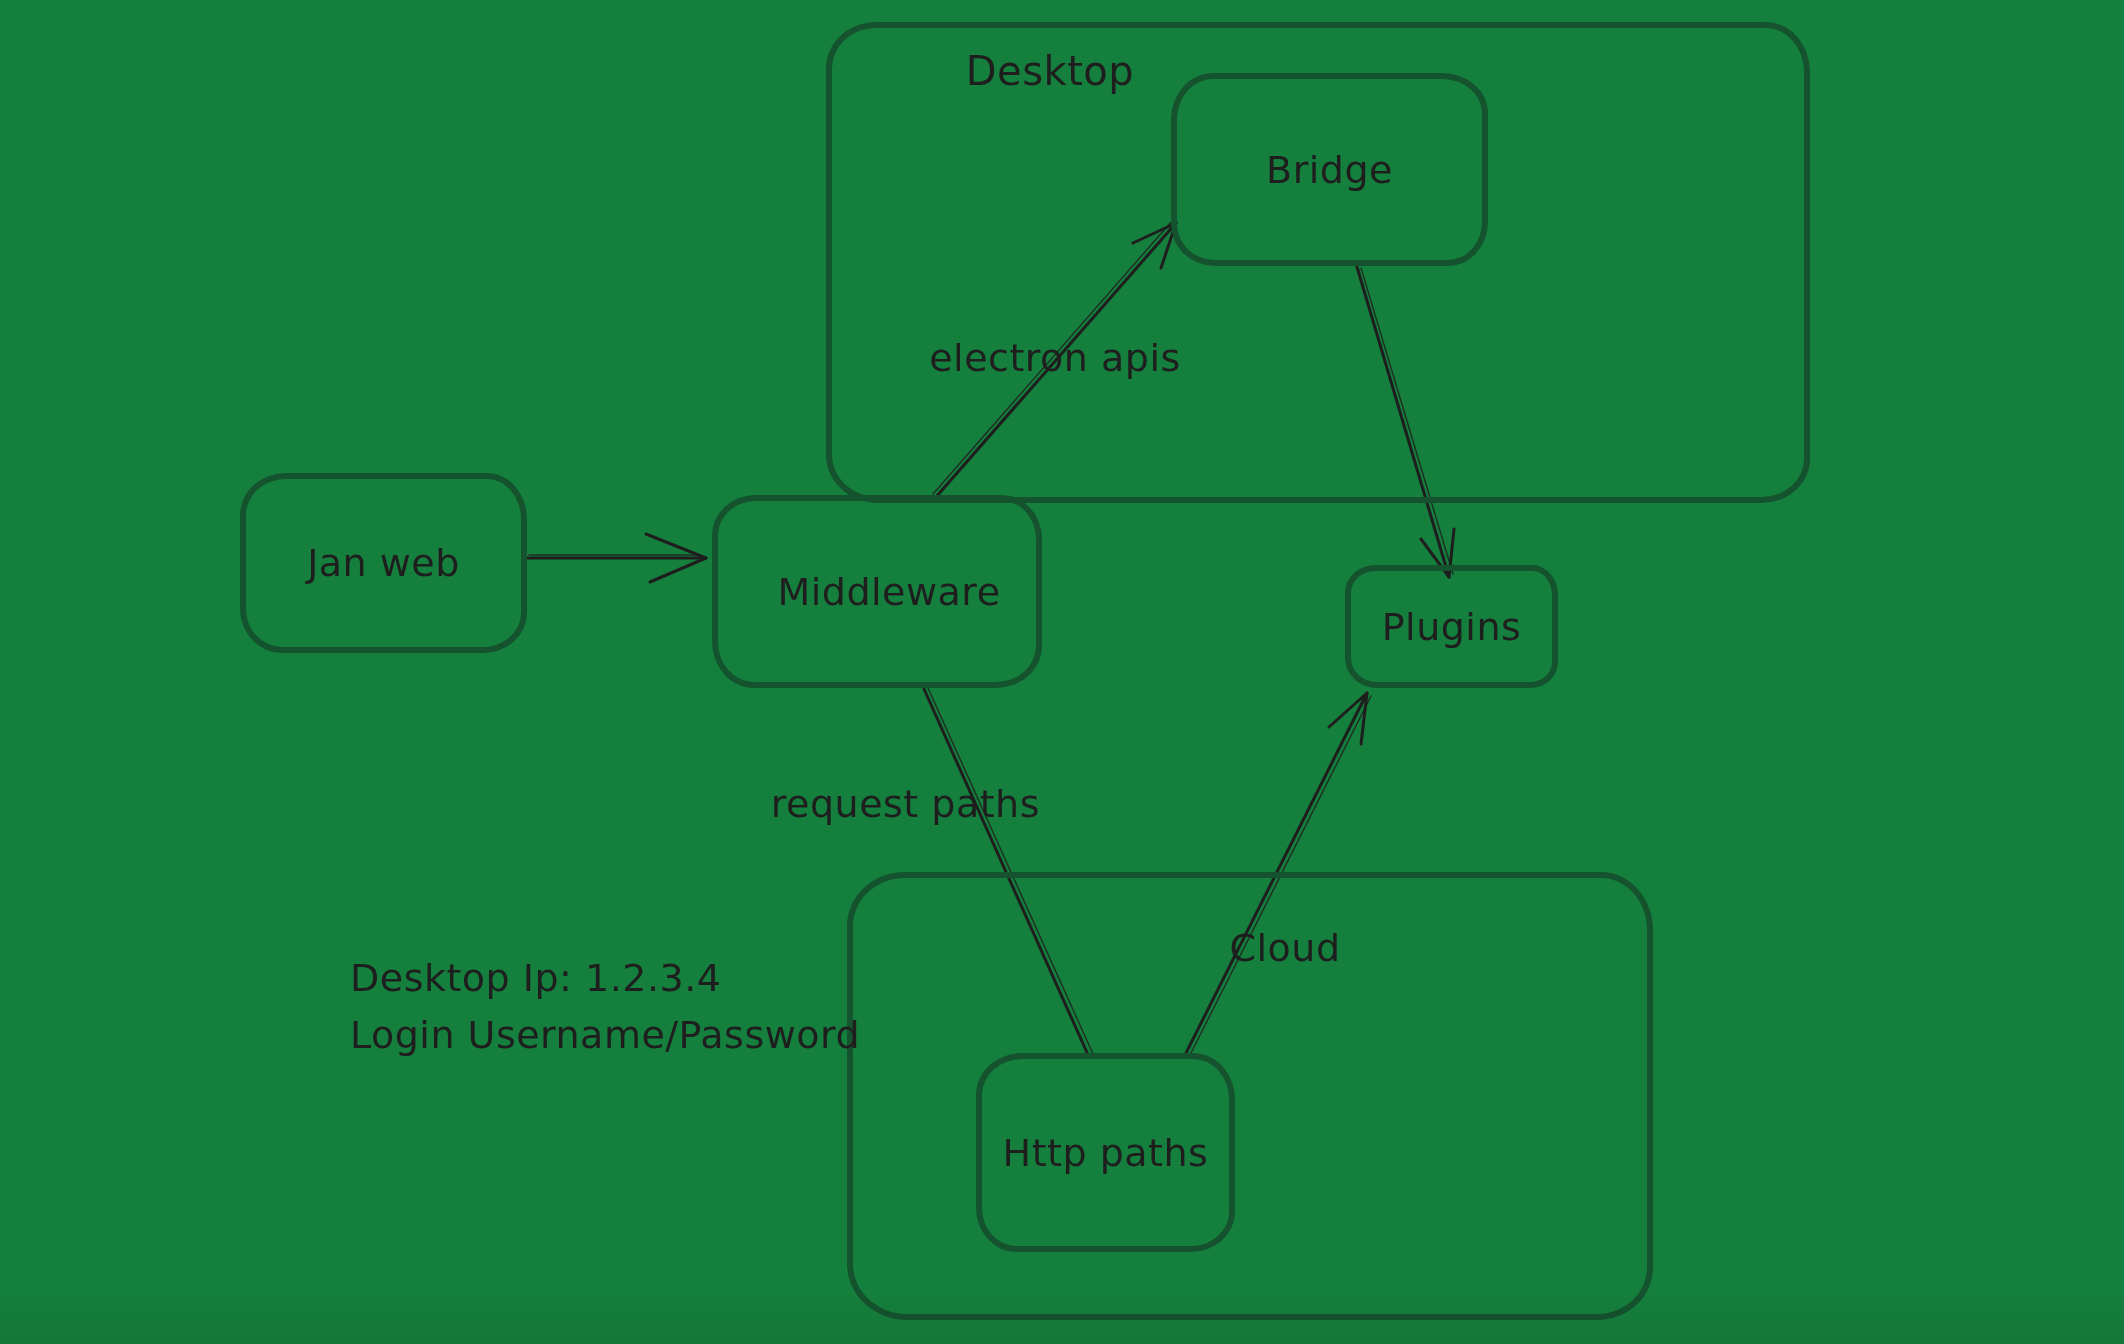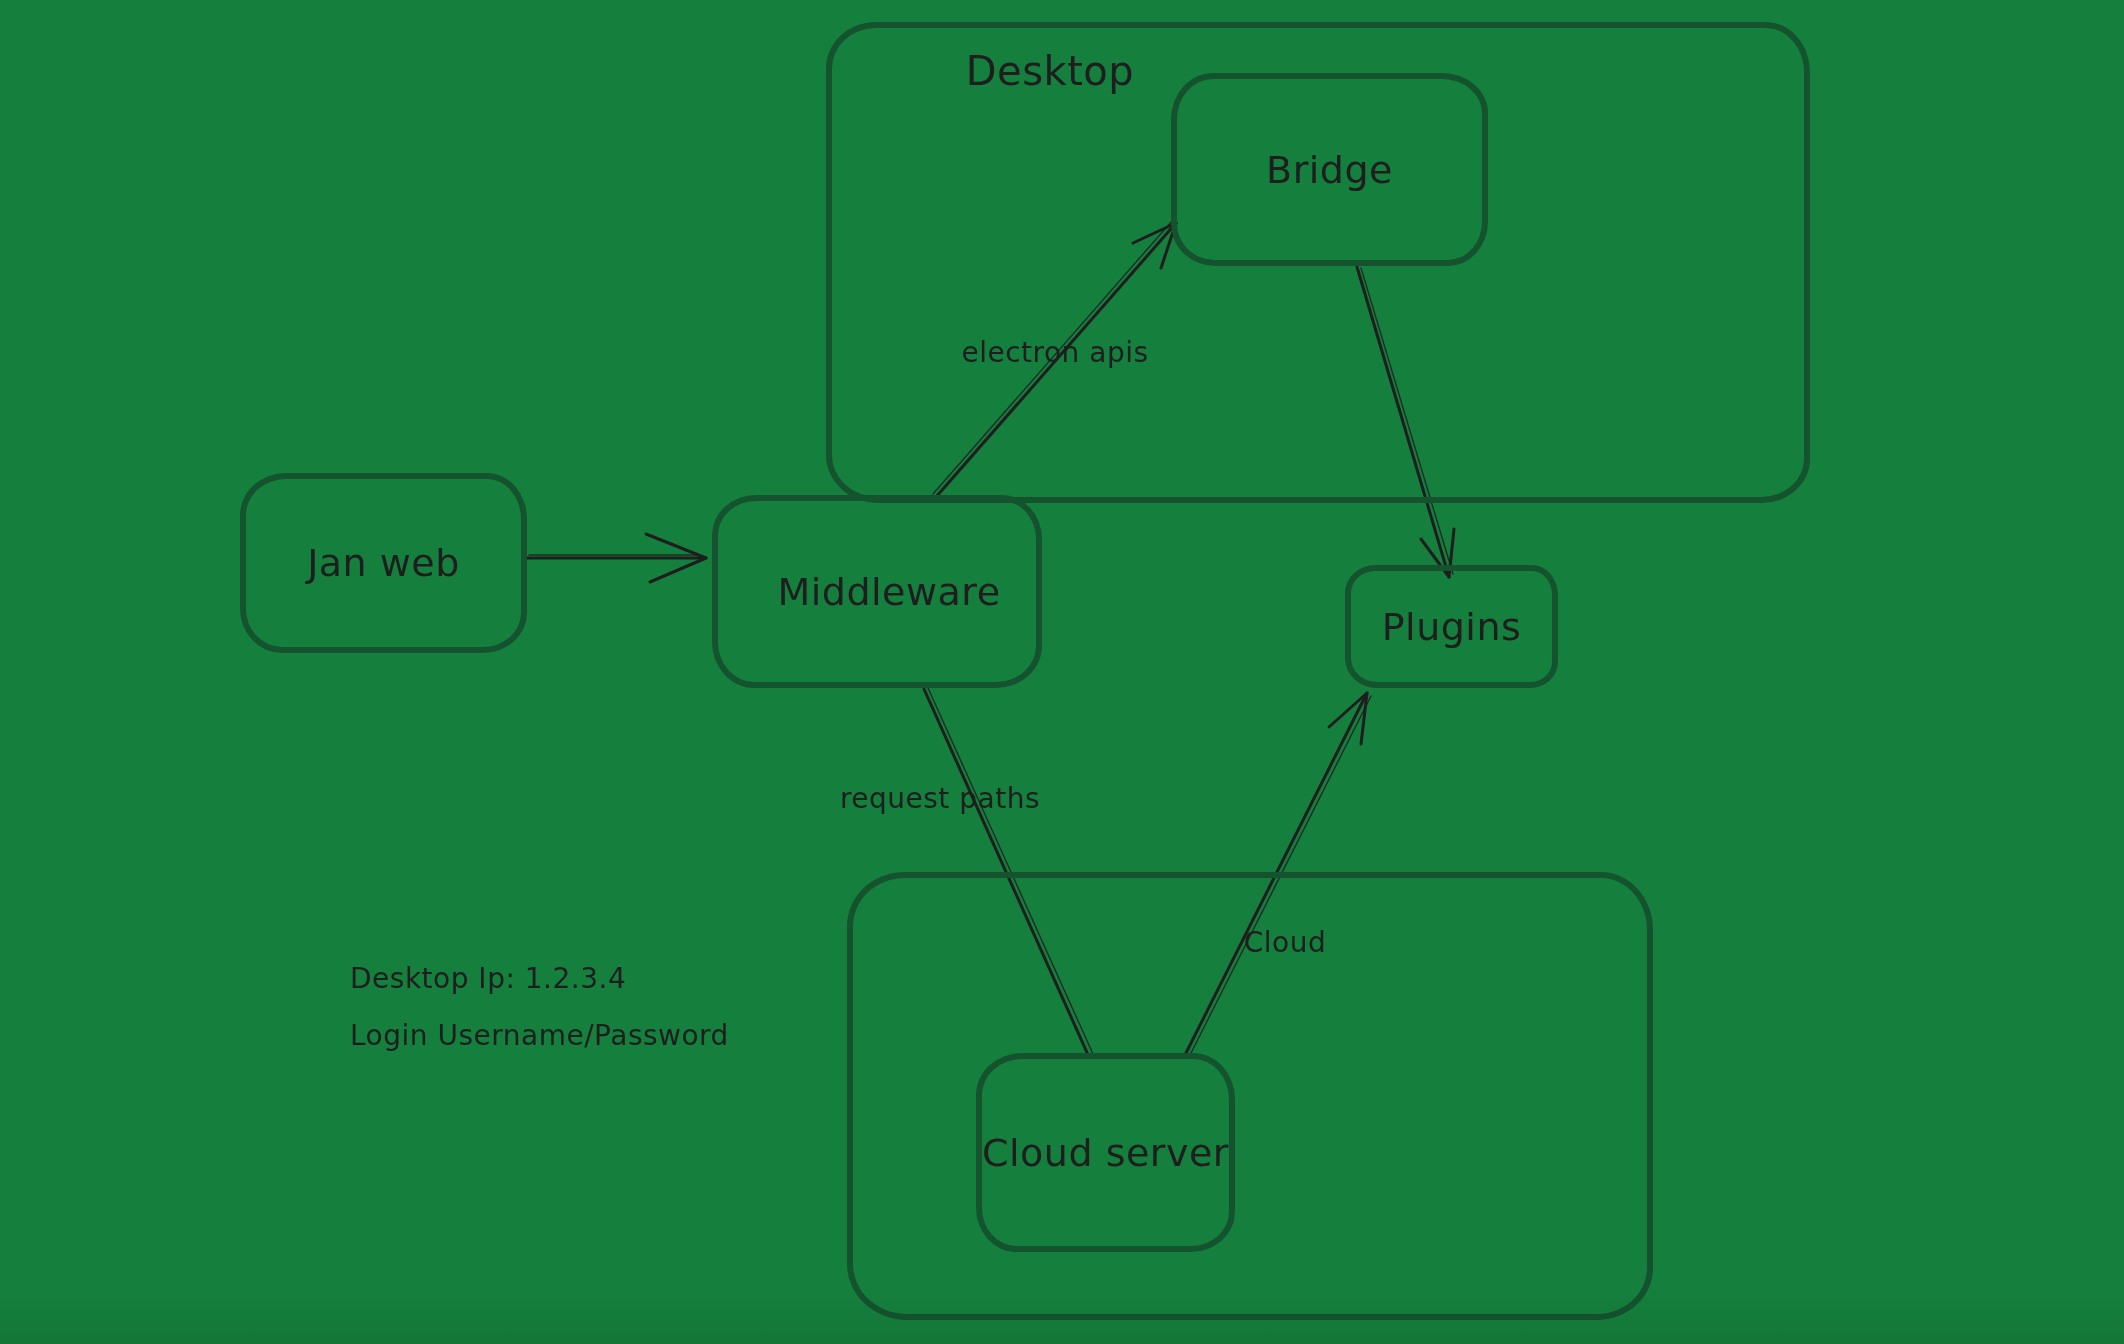--- a/index.html
+++ b/index.html
@@ -39,21 +39,21 @@
     border-radius:44px 40px 46px 42px / 40px 44px 42px 46px;padding-left:24px;}
   .node-bridge{left:1171px;top:73px;width:317px;height:193px;
     border-radius:42px 46px 40px 44px / 46px 40px 44px 42px;}
   .node-plugins{left:1345px;top:565px;width:213px;height:123px;
     border-radius:30px 26px 28px 32px / 28px 30px 26px 30px;}
   .node-http-server{left:976px;top:1053px;width:259px;height:199px;
     border-radius:46px 42px 44px 40px / 42px 46px 40px 44px;}
   
   .floating{
     position:absolute;
-    font-size:28px;
+    font-size:38px;
     letter-spacing:0.5px;
     white-space:nowrap;
   }
   .lbl-desktop{left:930px;top:48px;width:240px;text-align:center;font-size:40px;}
   .lbl-cloud{left:1205px;top:926px;width:160px;text-align:center;}
   .lbl-electron-apis{left:920px;top:336px;width:270px;text-align:center;}
   .lbl-request-paths{left:748px;top:782px;width:292px;text-align:right;}
   .note{left:350px;top:950px;line-height:57px;text-align:left;}
   svg.wires{position:absolute;left:0;top:0;width:2124px;height:1344px;}
   svg.wires path{fill:none;stroke:#1e1e1e;stroke-linecap:round;stroke-linejoin:round;}
@@ -113,21 +113,21 @@
 
   <div class="shape node-bridge">
     <span class="lbl">Bridge</span>
   </div>
 
   <div class="shape node-plugins">
     <span class="lbl">Plugins</span>
   </div>
 
   <div class="shape node-http-server">
-    <span class="lbl">Cloud server</span>
+    <span class="lbl">Http paths</span>
   </div>
 
   <div class="floating lbl-electron-apis">electron apis</div>
   <div class="floating lbl-request-paths">request paths</div>
 
   <div class="floating note">
     <div>Desktop Ip: 1.2.3.4</div>
     <div>Login Username/Password</div>
   </div>
 

